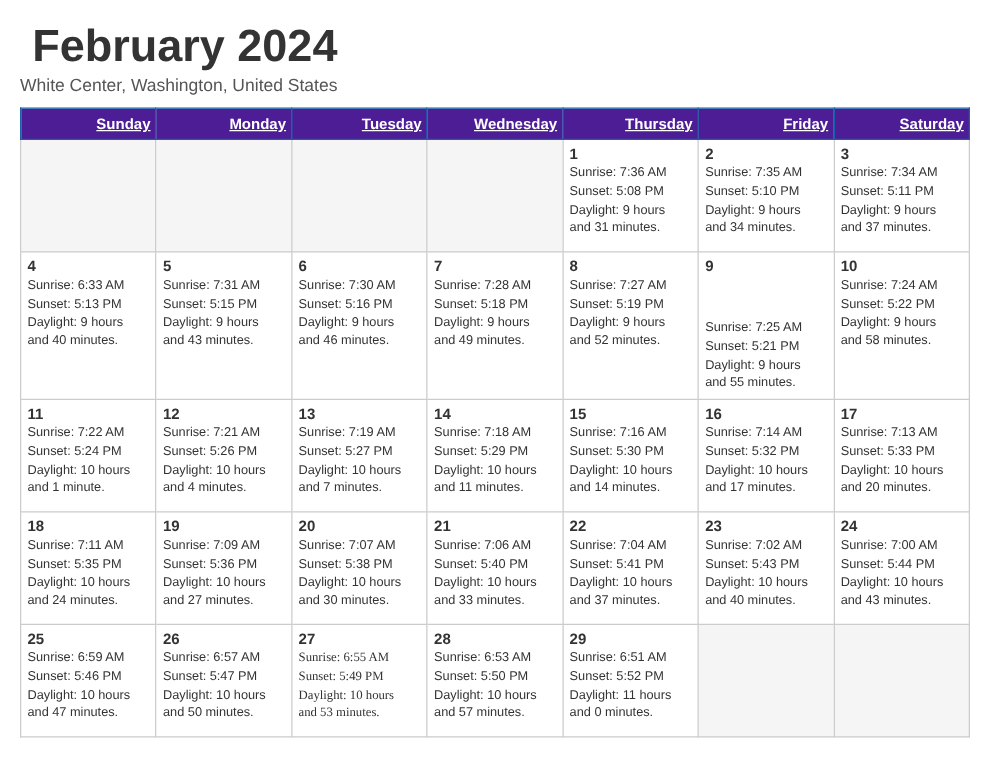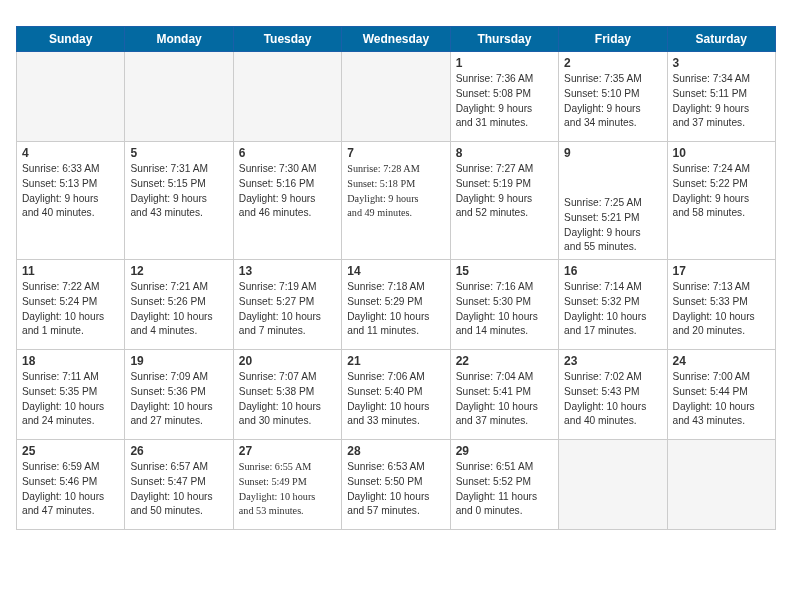--- a/index.html
+++ b/index.html
@@ -44,26 +44,27 @@
       font-size: 14px;
       color: #555;
       margin-top: 2px;
     }
     .calendar {
       width: 100%;
       border-collapse: collapse;
       font-size: 10.5px;
     }
     .calendar thead th {
-      background: #0369a1;
+      background: #4c1d95;
       color: #fff;
       padding: 5px 4px;
-      text-align: center;
+      text-align: right;
       font-size: 12px;
       border: 1px solid #1a5fa8;
+      text-decoration: underline;
     }
     .calendar tbody td {
       border: 1px solid #ccc;
       vertical-align: top;
       padding: 4px 5px;
       width: calc(100% / 7);
       height: 90px;
       background: #fff;
     }
     .calendar tbody td.empty {
@@ -79,20 +80,24 @@
       color: #333;
       line-height: 1.45;
       font-size: 10.2px;
     }
     .row-alt td { background: #f9f9f9; }
   </style>
 </head>
 <body>
 
 <div class="header">
+  <div class="title-block">
+    <div class="month-title">February 2024</div>
+    <div class="location">White Center, Washington, United States</div>
+  </div>
 </div>
 
 <table class="calendar">
   <thead>
     <tr>
     <th>Sunday</th>
         <th>Monday</th>
         <th>Tuesday</th>
         <th>Wednesday</th>
         <th>Thursday</th>
@@ -145,21 +150,21 @@
         </td>
         <td>
           <div class="day-number">6</div>
           <div class="day-info" style="white-space: pre-line;">Sunrise: 7:30 AM
 Sunset: 5:16 PM
 Daylight: 9 hours
 and 46 minutes.</div>
         </td>
         <td>
           <div class="day-number">7</div>
-          <div class="day-info" style="white-space: pre-line; font-family: Liberation Serif, serif;">Sunrise: 7:28 AM
+          <div class="day-info" style="white-space: pre-line;">Sunrise: 7:28 AM
 Sunset: 5:18 PM
 Daylight: 9 hours
 and 49 minutes.</div>
         </td>
         <td>
           <div class="day-number">8</div>
           <div class="day-info" style="white-space: pre-line;">Sunrise: 7:27 AM
 Sunset: 5:19 PM
 Daylight: 9 hours
 and 52 minutes.</div>

